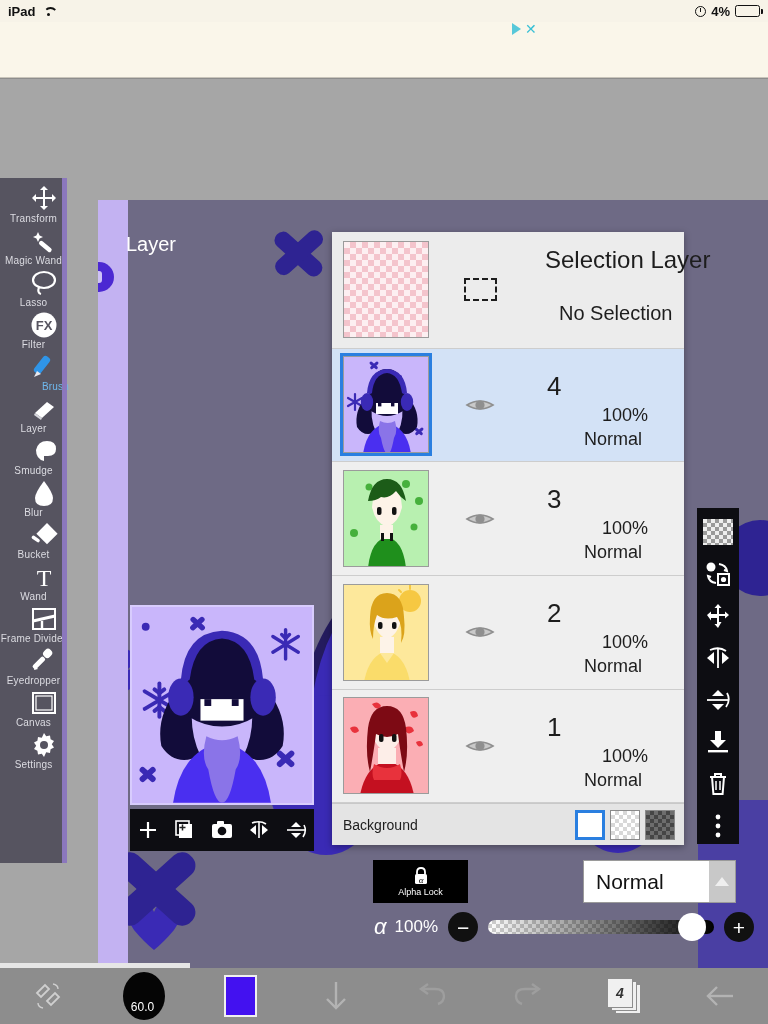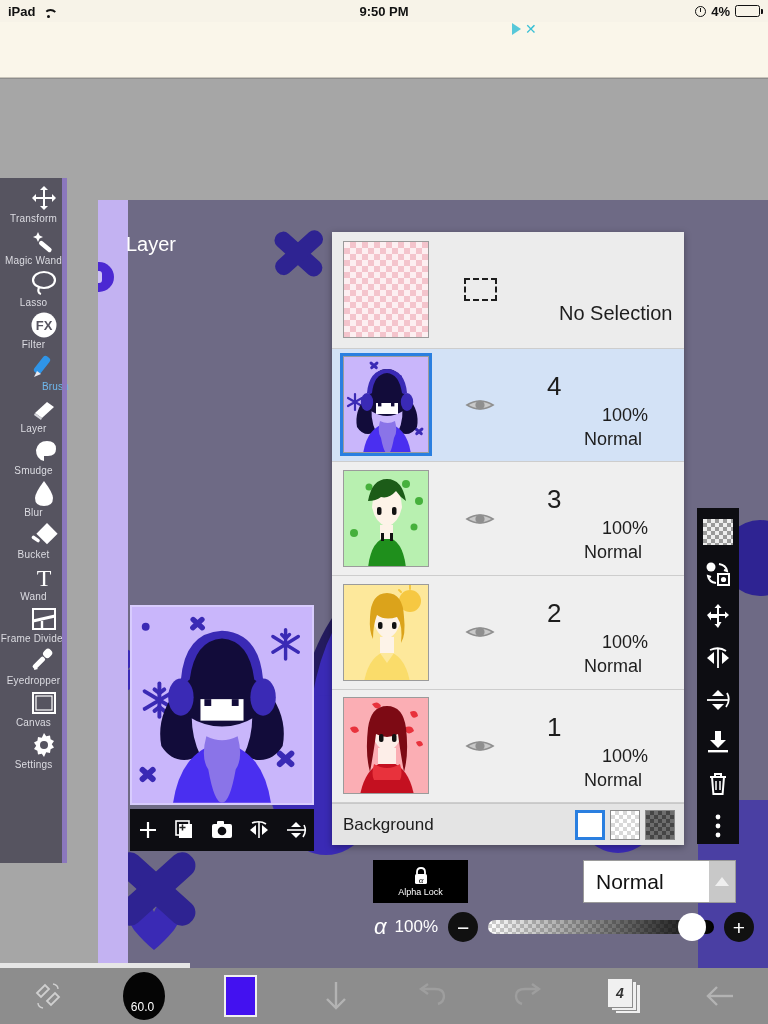--- a/index.html
+++ b/index.html
@@ -11,21 +11,21 @@
   }
   #app { position: relative; width: 768px; height: 1024px; }
 
   
   .statusbar {
     position: absolute; left: 0; top: 0; width: 768px; height: 22px;
     background: #f7f3e8; color: #111;
     font-size: 13px; font-weight: bold;
     display: flex; align-items: center;
   }
-  .sb-left { position: absolute; left: 8px; display: flex; align-items: flex-end; gap: 7px; }
+  .sb-left { position: absolute; left: 8px; display: flex; align-items: center; gap: 7px; }
   .sb-center { position: absolute; left: 0; width: 768px; text-align: center; }
   .sb-right { position: absolute; right: 8px; display: flex; align-items: center; gap: 5px; }
   .wifi { width: 13px; height: 11px; position: relative; display: inline-block; }
   .wifi::before {
     content: ""; position: absolute; left: 1px; top: 1px;
     width: 11px; height: 11px;
     border: 2px solid #111; border-radius: 50%;
     clip-path: polygon(0 0, 100% 0, 50% 55%);
   }
   .wifi::after {
@@ -178,21 +178,21 @@
   }
   .selection-sub {
     position: absolute; left: 56px; top: 70px;
     font-size: 20px; color: #1d1d1d; white-space: nowrap;
   }
   .bgrow {
     height: 42px; display: flex; align-items: center;
     background: #e4e4e4; border-top: 1px solid #c8c8c8;
     position: relative;
   }
-  .bglabel { margin-left: 11px; font-size: 17px; color: #1d1d1d; }
+  .bglabel { margin-left: 11px; font-size: 14px; color: #1d1d1d; }
   .bgswatches { position: absolute; right: 9px; display: flex; gap: 5px; }
   .sw { width: 30px; height: 30px; border: 1px solid #8a8a8a; }
   .sw.on { border: 3px solid #2a7fe0; }
   .sw-white { background: #fff; }
   .sw-light {
     background-image:
       linear-gradient(45deg, #d8d8d8 25%, transparent 25%, transparent 75%, #d8d8d8 75%),
       linear-gradient(45deg, #d8d8d8 25%, #fff 25%, #fff 75%, #d8d8d8 75%);
     background-size: 8px 8px; background-position: 0 0, 4px 4px;
   }
@@ -304,21 +304,20 @@
 </head>
 <body>
 
 <div id="app">
 
   <div class="statusbar">
     <div class="sb-left">
       <span>iPad</span>
       <span class="wifi"></span>
     </div>
-    <div class="sb-center">9:50 PM</div>
     <div class="sb-right">
       <span class="alarm"></span>
       <span>4%</span>
       <span class="battery"><span class="battery-fill" style="width:45%"></span></span>
     </div>
   </div>
 
   <div class="adbanner">
     <div class="ad-marks">
       <span class="ad-tri"></span>
@@ -606,20 +605,21 @@
   <div class="layers">
 
     <div class="lrow selection-row">
       <div class="lthumb">
         <div class="checker-pink"></div>
       </div>
       <div class="sel-ico">
         <div class="sel-box"></div>
       </div>
       <div class="lmeta">
+        <div class="selection-title">Selection Layer</div>
         <div class="selection-sub">No Selection</div>
       </div>
     </div>
 
     <div class="lrow sel">
       <div class="lthumb">
         <svg viewBox="0 0 86 97" width="86" height="97">
           <rect width="86" height="97" fill="#c9b6fb"></rect>
           <g fill="#3a2ab5">
               <circle cx="56" cy="20" r="2"></circle>

